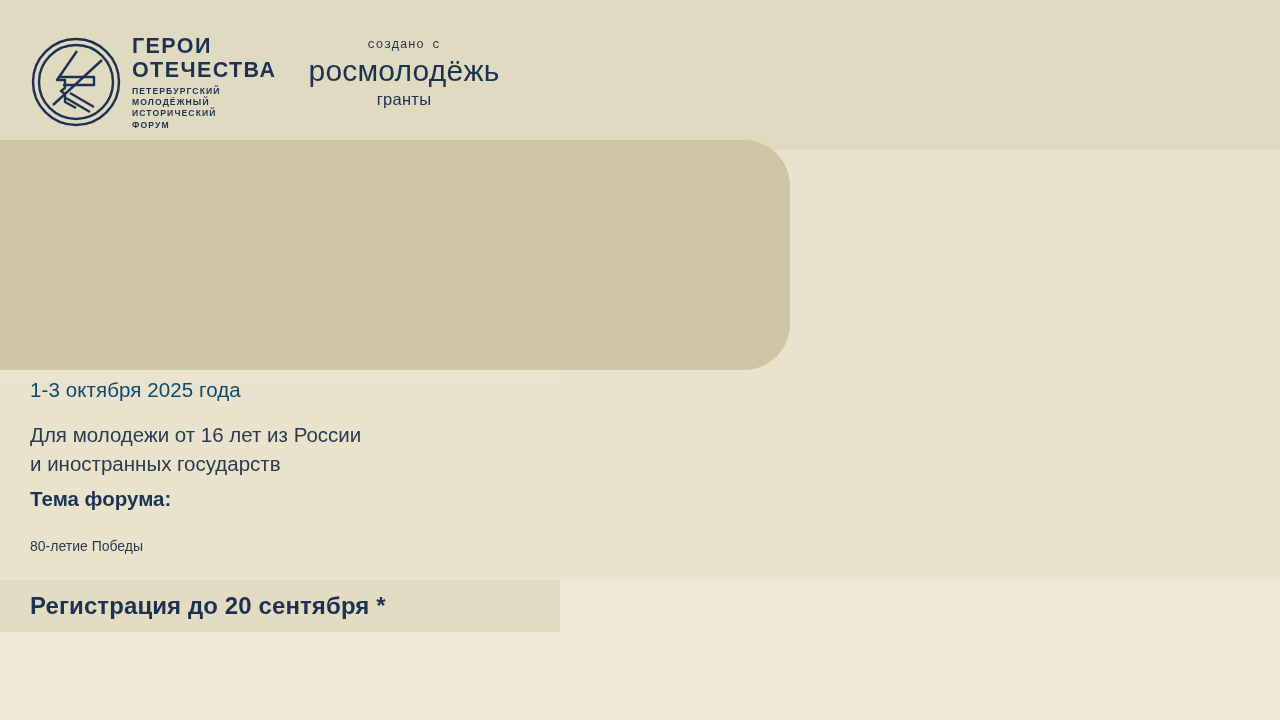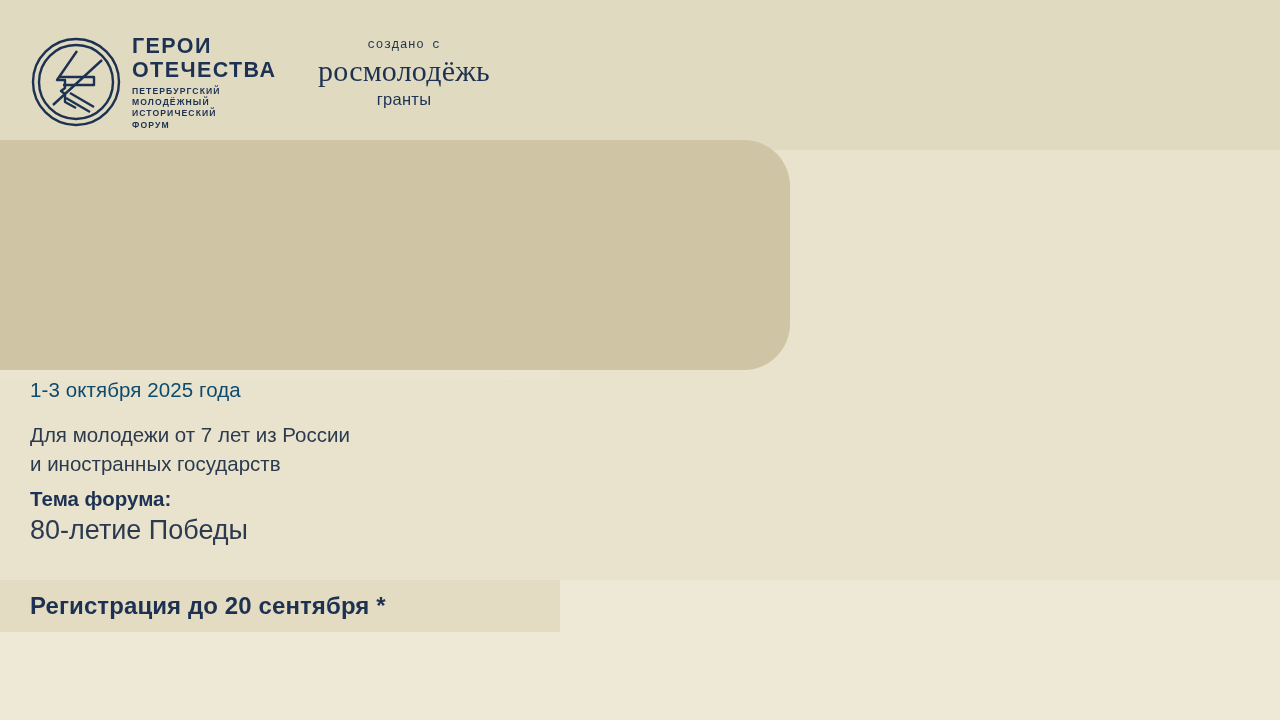--- a/index.html
+++ b/index.html
@@ -154,30 +154,30 @@
   .logo-wrap{position:absolute;left:30px;top:28px;width:270px;height:110px;}
   .logo-mark{position:absolute;left:0;top:8px;width:92px;height:92px;}
   .logo-mark svg{display:block;}
   .logo-name{position:absolute;left:102px;top:6px;font-weight:700;font-size:21.5px;
       letter-spacing:1.4px;line-height:24px;color:#1d3152;}
   .logo-sub{position:absolute;left:102px;top:58px;font-weight:700;font-size:8.6px;
       letter-spacing:1.1px;line-height:11.2px;color:#1d3152;}
 
   .rm{position:absolute;left:284px;top:38px;width:240px;text-align:center;color:#1d3152;}
   .rm-top{font-size:12.5px;letter-spacing:.6px;font-family:Liberation Mono, monospace;}
-  .rm-main{font-size:30px;font-weight:400;letter-spacing:.2px;line-height:36px;margin-top:1px;font-family:Liberation Serif, serif;}
+  .rm-main{font-size:30px;font-weight:400;letter-spacing:.2px;line-height:36px;margin-top:1px;}
   .rm-bot{font-size:16.5px;letter-spacing:.3px;margin-top:1px;}
 
   .headline{position:absolute;left:30px;top:158px;width:760px;
       font-size:36.5px;font-weight:700;line-height:45px;color:#1d3152;letter-spacing:-.2px;}
 
   .dates{position:absolute;left:30px;top:378px;font-size:20.5px;color:#0c4a6e;letter-spacing:.1px;}
   .aud{position:absolute;left:30px;top:420px;font-size:20.5px;color:#2b3a4e;line-height:29px;}
   .theme-l{position:absolute;left:30px;top:487px;font-size:20.5px;font-weight:700;color:#1d3152;}
-  .theme-v{position:absolute;left:30px;top:516px;font-size:27px;color:#2b3a4e;line-height:29px;}
+  .theme-v{position:absolute;left:30px;top:532px;font-size:14px;color:#2b3a4e;line-height:29px;}
   .reg{position:absolute;left:30px;top:592px;font-size:24px;font-weight:700;color:#1d3152;letter-spacing:.1px;}
   .note{position:absolute;left:30px;top:645px;font-size:16.5px;font-style:italic;color:#2b3a4e;}
 </style>
 </head>
 <body>
 
 <div class="poster">
 
   <div class="bg-top"></div>
   <div class="bg-mid"></div>
@@ -355,21 +355,21 @@
 
   <div class="rm">
     <div class="rm-top">создано с</div>
     <div class="rm-main">росмолодёжь</div>
     <div class="rm-bot">гранты</div>
   </div>
 
 
   <div class="dates">1-3 октября 2025 года</div>
   <div class="aud">
-    <div>Для молодежи от 7 лет из России</div>
+    <div>Для молодежи от 16 лет из России</div>
     <div>и иностранных государств</div>
   </div>
   <div class="theme-l">Тема форума:</div>
   <div class="theme-v">
     <div>80-летие Победы</div>
   </div>
 
   <div class="reg">Регистрация до 20 сентября *</div>
 
 </div>

